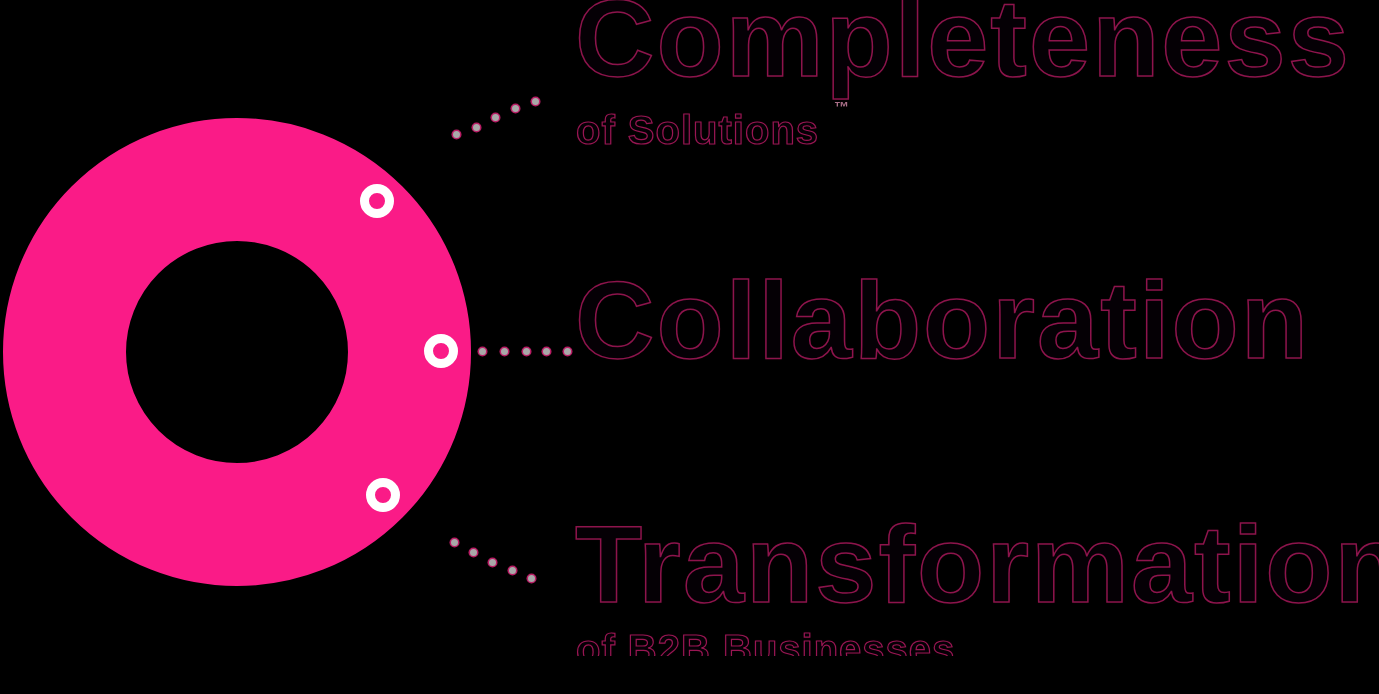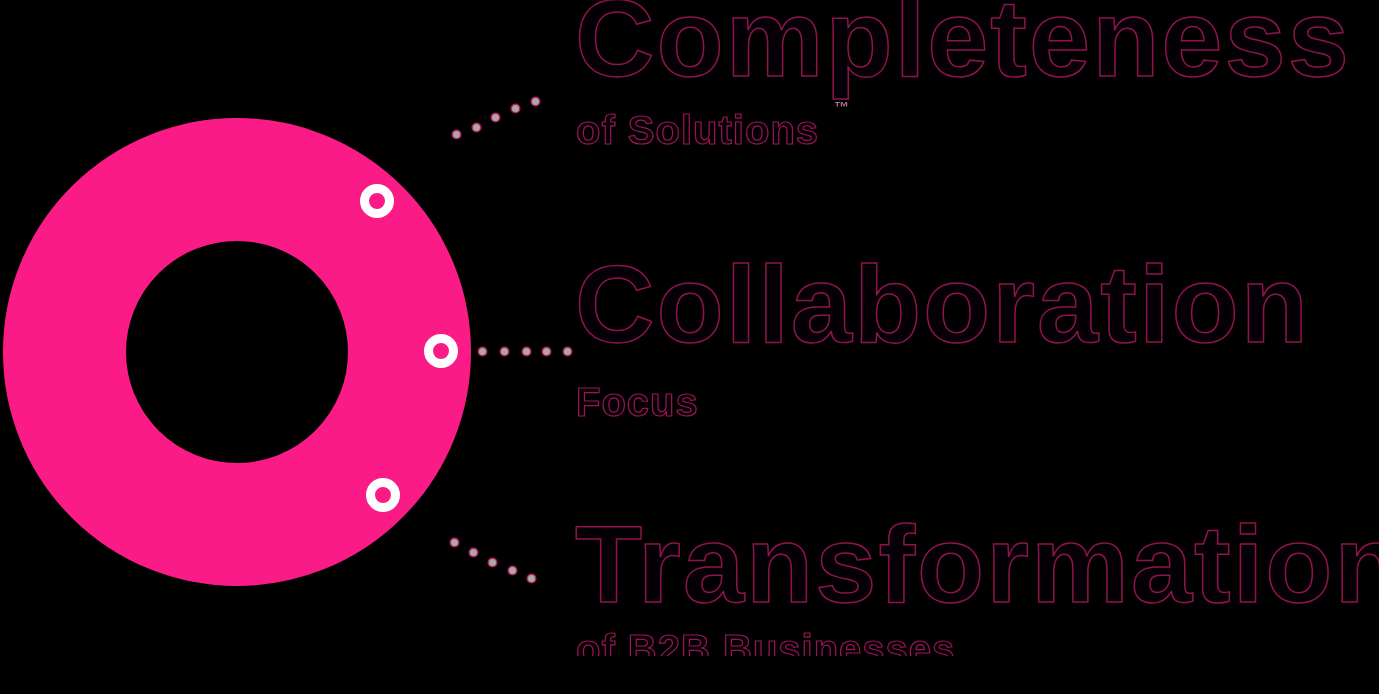--- a/index.html
+++ b/index.html
@@ -53,21 +53,21 @@
     font-size: 110px;
     font-weight: 700;
     line-height: 1;
     letter-spacing: 2px;
     white-space: nowrap;
     color: #050005;
     -webkit-text-stroke: 1.5px rgba(247, 37, 133, 0.55);
     text-shadow: 0 0 2px rgba(247, 37, 133, 0.18);
   }
   .h1 { top: -17px; }
-  .h2 { top: 249px; }
+  .h2 { top: 265px; }
   .h3 { top: 509px; }
 
   .subtitle {
     position: absolute;
     left: 576px;
     margin: 0;
     font-size: 40px;
     font-weight: 700;
     line-height: 1;
     letter-spacing: 1px;
@@ -123,18 +123,17 @@
     <span class="cdot" style="left:489px; top:559px;"></span>
     <span class="cdot" style="left:509px; top:567px;"></span>
     <span class="cdot" style="left:528px; top:575px;"></span>
   </div>
 
   <h1 class="heading h1">Completeness</h1>
   <p class="subtitle s1">of Solutions</p>
   <span class="tmark">™</span>
 
   <h1 class="heading h2">Collaboration</h1>
-  <p class="subtitle s2">Focus</p>
 
   <h1 class="heading h3">Transformation</h1>
   <p class="subtitle s3">of B2B Businesses</p>
 
 </div>
 
 </body></html>

